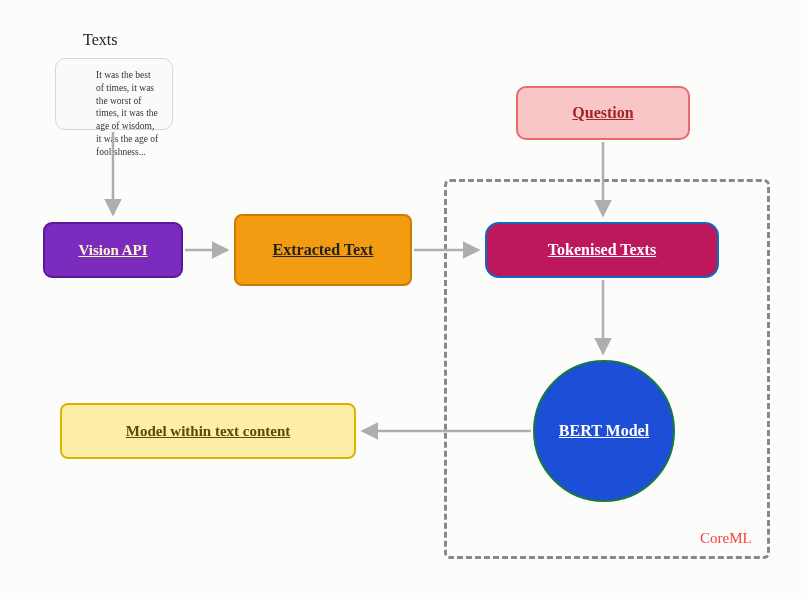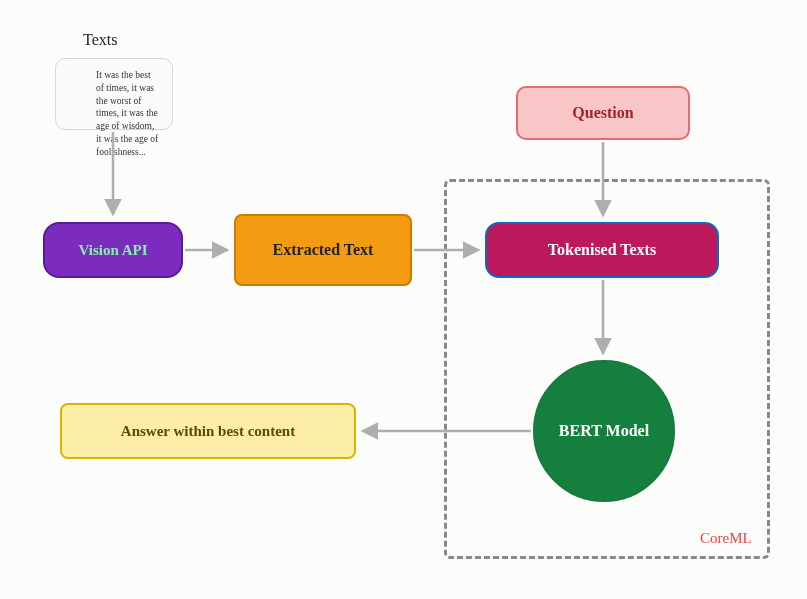--- a/index.html
+++ b/index.html
@@ -11,20 +11,21 @@
     position: relative;
     overflow: hidden;
   }
   .node {
     position: absolute;
     display: flex;
     align-items: center;
     justify-content: center;
     text-align: center;
     font-weight: bold;
+    text-decoration: underline;
   }
   .image-label {
     position: absolute;
     font-family: Georgia, serif;
     font-size: 16px;
     color: #222;
   }
   .image-box {
     position: absolute;
     background: #fafafa;
@@ -32,22 +33,22 @@
     border-radius: 10px;
     padding: 10px 12px;
     font-family: Georgia, serif;
     font-size: 9.5px;
     line-height: 1.35;
     color: #333;
   }
   .vision {
     background: #7b2cbf;
     border: 2px solid #5a189a;
-    color: #86efac;
-    border-radius: 16px;
+    color: #fef9c3;
+    border-radius: 9px;
     font-size: 15px;
   }
   .extracted {
     background: #f39c12;
     border: 2px solid #cf7a00;
     color: #222;
     border-radius: 8px;
     font-size: 16px;
   }
   .question {
@@ -58,21 +59,21 @@
     font-size: 16px;
   }
   .tokenised {
     background: #be185d;
     border: 2px solid #0d6bbd;
     color: #fff;
     border-radius: 14px;
     font-size: 16px;
   }
   .bert {
-    background: #15803d;
+    background: #1d4ed8;
     border: 2px solid #157a3f;
     color: #fff;
     border-radius: 50%;
     font-size: 16px;
   }
   .answer {
     background: #fceea7;
     border: 2px solid #d9b400;
     color: #5c4a00;
     border-radius: 8px;
@@ -121,21 +122,21 @@
 
 <div class="node tokenised" style="left:485px; top:222px; width:234px; height:56px;">
   <span>Tokenised Texts</span>
 </div>
 
 <div class="node bert" style="left:533px; top:360px; width:142px; height:142px;">
   <span>BERT Model</span>
 </div>
 
 <div class="node answer" style="left:60px; top:403px; width:296px; height:56px;">
-  <span>Answer within best content</span>
+  <span>Model within text content</span>
 </div>
 
 <div class="coreml-label" style="left:700px; top:530px;">CoreML</div>
 
 <svg class="arrows">
   <defs>
     <marker id="arrowhead" markerWidth="9" markerHeight="9" refX="6" refY="3.5" orient="auto">
       <polygon points="0 0, 7 3.5, 0 7" fill="#aeaeae"></polygon>
     </marker>
   </defs>

